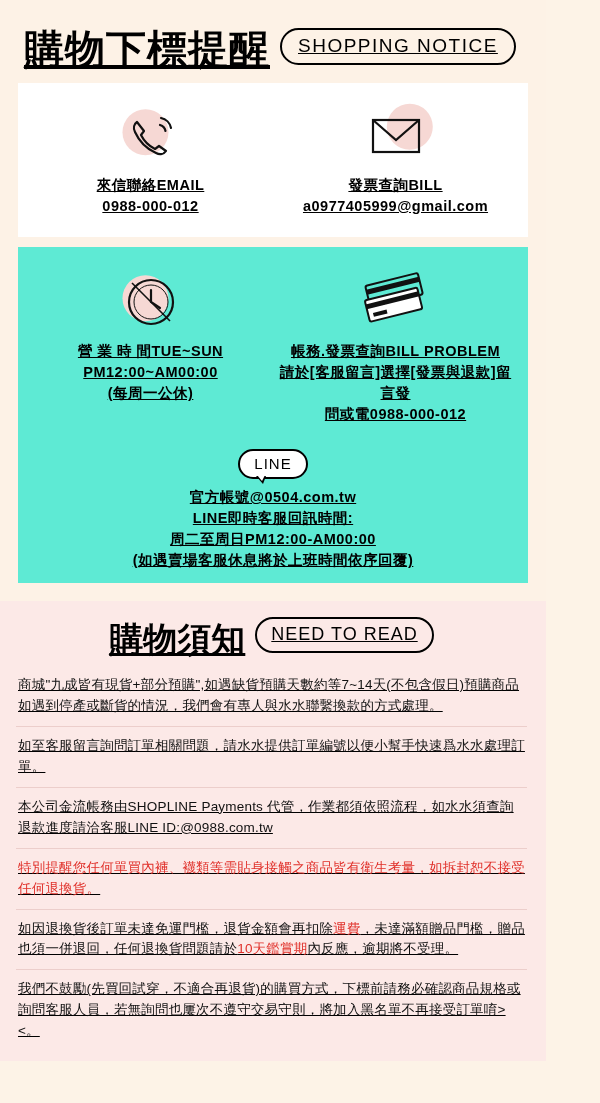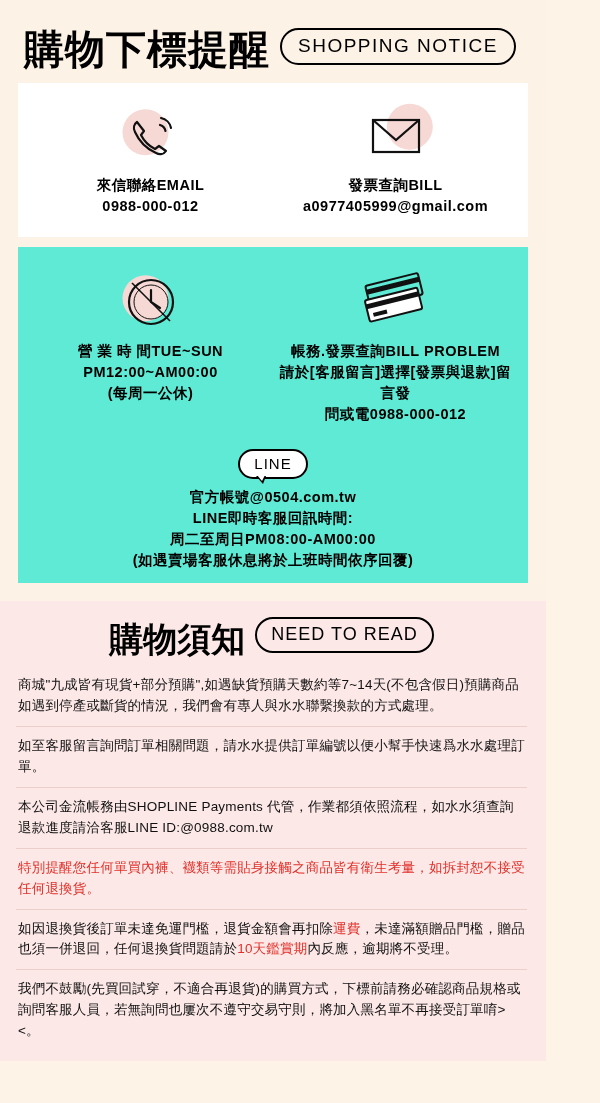--- a/index.html
+++ b/index.html
@@ -3,21 +3,21 @@
 <meta charset="utf-8">
 <style>
   * { box-sizing: border-box; margin: 0; padding: 0; }
   body {
     width: 600px;
     height: 1103px;
     font-family: "Liberation Sans", sans-serif;
     background: #fdf3e7;
     overflow: hidden;
   }
-  .page { position: relative; width: 546px; height: 1103px; }
+  .page { position: relative; width: 546px; height: 1103px; text-decoration: underline; }
 
   
   .sec-notice {
     background: #fdf2e6;
     padding: 28px 18px 18px 18px;
   }
   .title-row {
     display: flex;
     align-items: flex-end;
     gap: 10px;
@@ -227,21 +227,21 @@
           <div class="line-1">問或電0988-000-012</div>
         </div>
       </div>
 
       <div class="line-block center">
         <div style="margin:14px 0 8px 0;">
           <span class="line-badge">LINE</span>
         </div>
         <div class="line-1">官方帳號@0504.com.tw</div>
         <div class="line-1">LINE即時客服回訊時間:</div>
-        <div class="line-1">周二至周日PM08:00-AM00:00</div>
+        <div class="line-1">周二至周日PM12:00-AM00:00</div>
         <div class="line-1">(如遇賣場客服休息將於上班時間依序回覆)</div>
       </div>
     </div>
   </div>
 
   <div class="sec-read">
     <div class="title-row2">
       <div class="title-cn2">購物須知</div>
       <div class="title-pill2">NEED TO READ</div>
     </div>

